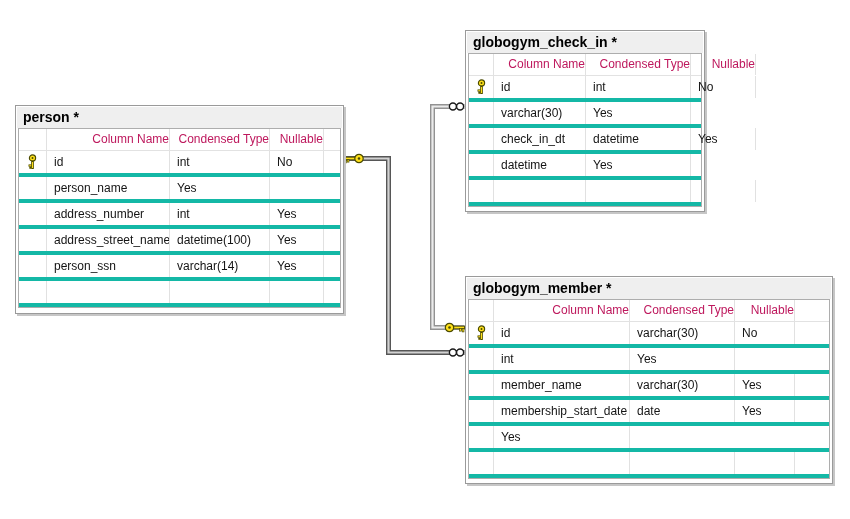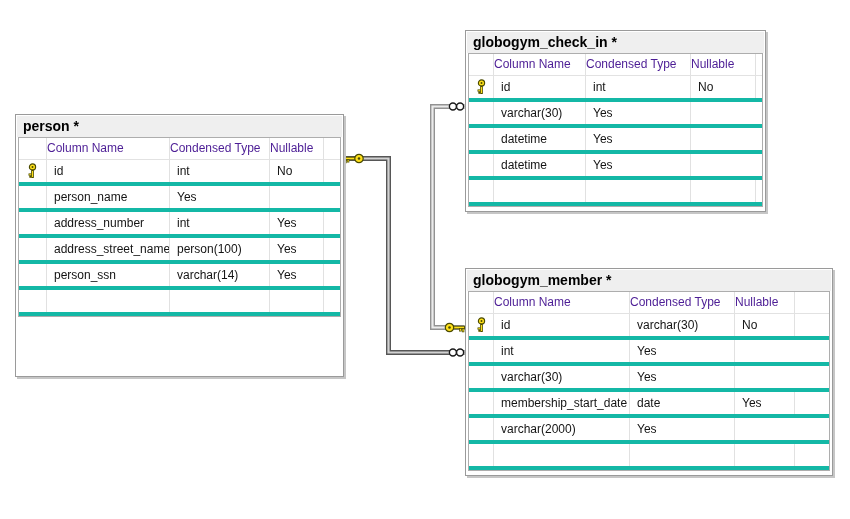--- a/index.html
+++ b/index.html
@@ -26,21 +26,21 @@
   .row {
     display:grid; grid-template-columns:var(--cols);
     height:22px; border-bottom:4px solid #14b8a6;
   }
   .row.hdr { height:21px; border-bottom:1px solid #e2e2e2; }
   .cell {
     box-sizing:border-box; font-size:12px; color:#141414; line-height:22px;
     padding-left:7px; white-space:nowrap; overflow:hidden;
     border-right:1px solid #e1e1e1;
   }
-  .row.hdr .cell { text-align:left; padding-left:0; line-height:21px; color:#4c1d95; }
+  .row.hdr .cell { text-align:right; padding-left:0; line-height:21px; color:#be185d; }
   .cell.sp { border-right:none; }
   .cell.rh { padding:0; display:flex; align-items:center; justify-content:center; }
 </style>
 </head>
 <body>
 
 <div class="canvas">
 
   <svg class="connector-layer" viewBox="0 0 850 519" width="850" height="519">
 
@@ -70,21 +70,21 @@
         <circle cx="-5.5" cy="0" r="4.2" fill="#ffe01a" stroke="#4a4a00" stroke-width="1.2"></circle>
         <circle cx="-5.5" cy="0" r="1.3" fill="#4a4a00"></circle>
       </g>
       <g transform="translate(456.5,106.5)">
         <circle cx="-3.6" cy="0" r="3.5" fill="#ffffff" stroke="#1a1a1a" stroke-width="1.4"></circle>
         <circle cx="3.6" cy="0" r="3.5" fill="#ffffff" stroke="#1a1a1a" stroke-width="1.4"></circle>
       </g>
     </g>
   </svg>
 
-  <div class="tbl" id="t-person" style="left:15px; top:114px; width:329px; height:263px;text-decoration:underline;">
+  <div class="tbl" id="t-person" style="left:15px; top:105px; width:329px; height:209px;text-decoration:underline;">
     <div class="tbl-title">person *</div>
     <div class="grid" style="--cols:28px 123px 100px 54px 1fr;">
       <div class="row hdr">
         <div class="cell rh"></div>
         <div class="cell">Column Name</div>
         <div class="cell">Condensed Type</div>
         <div class="cell">Nullable</div>
         <div class="cell sp"></div>
       </div>
       <div class="row">
@@ -111,42 +111,42 @@
       <div class="row">
         <div class="cell rh"></div>
         <div class="cell">address_number</div>
         <div class="cell">int</div>
         <div class="cell">Yes</div>
         <div class="cell sp"></div>
       </div>
       <div class="row">
         <div class="cell rh"></div>
         <div class="cell">address_street_name</div>
-        <div class="cell">person(100)</div>
+        <div class="cell">datetime(100)</div>
         <div class="cell">Yes</div>
         <div class="cell sp"></div>
       </div>
       <div class="row">
         <div class="cell rh"></div>
         <div class="cell">person_ssn</div>
         <div class="cell">varchar(14)</div>
         <div class="cell">Yes</div>
         <div class="cell sp"></div>
       </div>
       <div class="row">
         <div class="cell rh"></div>
         <div class="cell"></div>
         <div class="cell"></div>
         <div class="cell"></div>
         <div class="cell sp"></div>
       </div>
     </div>
   </div>
 
-  <div class="tbl" id="t-checkin" style="left:465px; top:30px; width:301px; height:182px;">
+  <div class="tbl" id="t-checkin" style="left:465px; top:30px; width:240px; height:182px;">
     <div class="tbl-title">globogym_check_in *</div>
     <div class="grid" style="--cols:25px 92px 105px 65px 1fr;">
       <div class="row hdr">
         <div class="cell rh"></div>
         <div class="cell">Column Name</div>
         <div class="cell">Condensed Type</div>
         <div class="cell">Nullable</div>
         <div class="cell sp"></div>
       </div>
       <div class="row">
@@ -165,41 +165,42 @@
         <div class="cell sp"></div>
       </div>
       <div class="row">
         <div class="cell rh"></div>
         <div class="cell">varchar(30)</div>
         <div class="cell">Yes</div>
         <div class="cell sp"></div>
       </div>
       <div class="row">
         <div class="cell rh"></div>
+        <div class="cell">check_in_dt</div>
         <div class="cell">datetime</div>
         <div class="cell">Yes</div>
         <div class="cell sp"></div>
       </div>
       <div class="row">
         <div class="cell rh"></div>
         <div class="cell">datetime</div>
         <div class="cell">Yes</div>
         <div class="cell sp"></div>
       </div>
       <div class="row">
         <div class="cell rh"></div>
         <div class="cell"></div>
         <div class="cell"></div>
         <div class="cell"></div>
         <div class="cell sp"></div>
       </div>
     </div>
   </div>
 
-  <div class="tbl" id="t-member" style="left:465px; top:268px; width:368px; height:208px;">
+  <div class="tbl" id="t-member" style="left:465px; top:276px; width:368px; height:208px;">
     <div class="tbl-title">globogym_member *</div>
     <div class="grid" style="--cols:25px 136px 105px 60px 1fr;">
       <div class="row hdr">
         <div class="cell rh"></div>
         <div class="cell">Column Name</div>
         <div class="cell">Condensed Type</div>
         <div class="cell">Nullable</div>
         <div class="cell sp"></div>
       </div>
       <div class="row">
@@ -218,34 +219,34 @@
         <div class="cell sp"></div>
       </div>
       <div class="row">
         <div class="cell rh"></div>
         <div class="cell">int</div>
         <div class="cell">Yes</div>
         <div class="cell sp"></div>
       </div>
       <div class="row">
         <div class="cell rh"></div>
+        <div class="cell">member_name</div>
         <div class="cell">varchar(30)</div>
         <div class="cell">Yes</div>
         <div class="cell sp"></div>
       </div>
       <div class="row">
         <div class="cell rh"></div>
         <div class="cell">membership_start_date</div>
         <div class="cell">date</div>
         <div class="cell">Yes</div>
         <div class="cell sp"></div>
       </div>
       <div class="row">
         <div class="cell rh"></div>
-        <div class="cell">varchar(2000)</div>
         <div class="cell">Yes</div>
         <div class="cell sp"></div>
       </div>
       <div class="row">
         <div class="cell rh"></div>
         <div class="cell"></div>
         <div class="cell"></div>
         <div class="cell"></div>
         <div class="cell sp"></div>
       </div>

